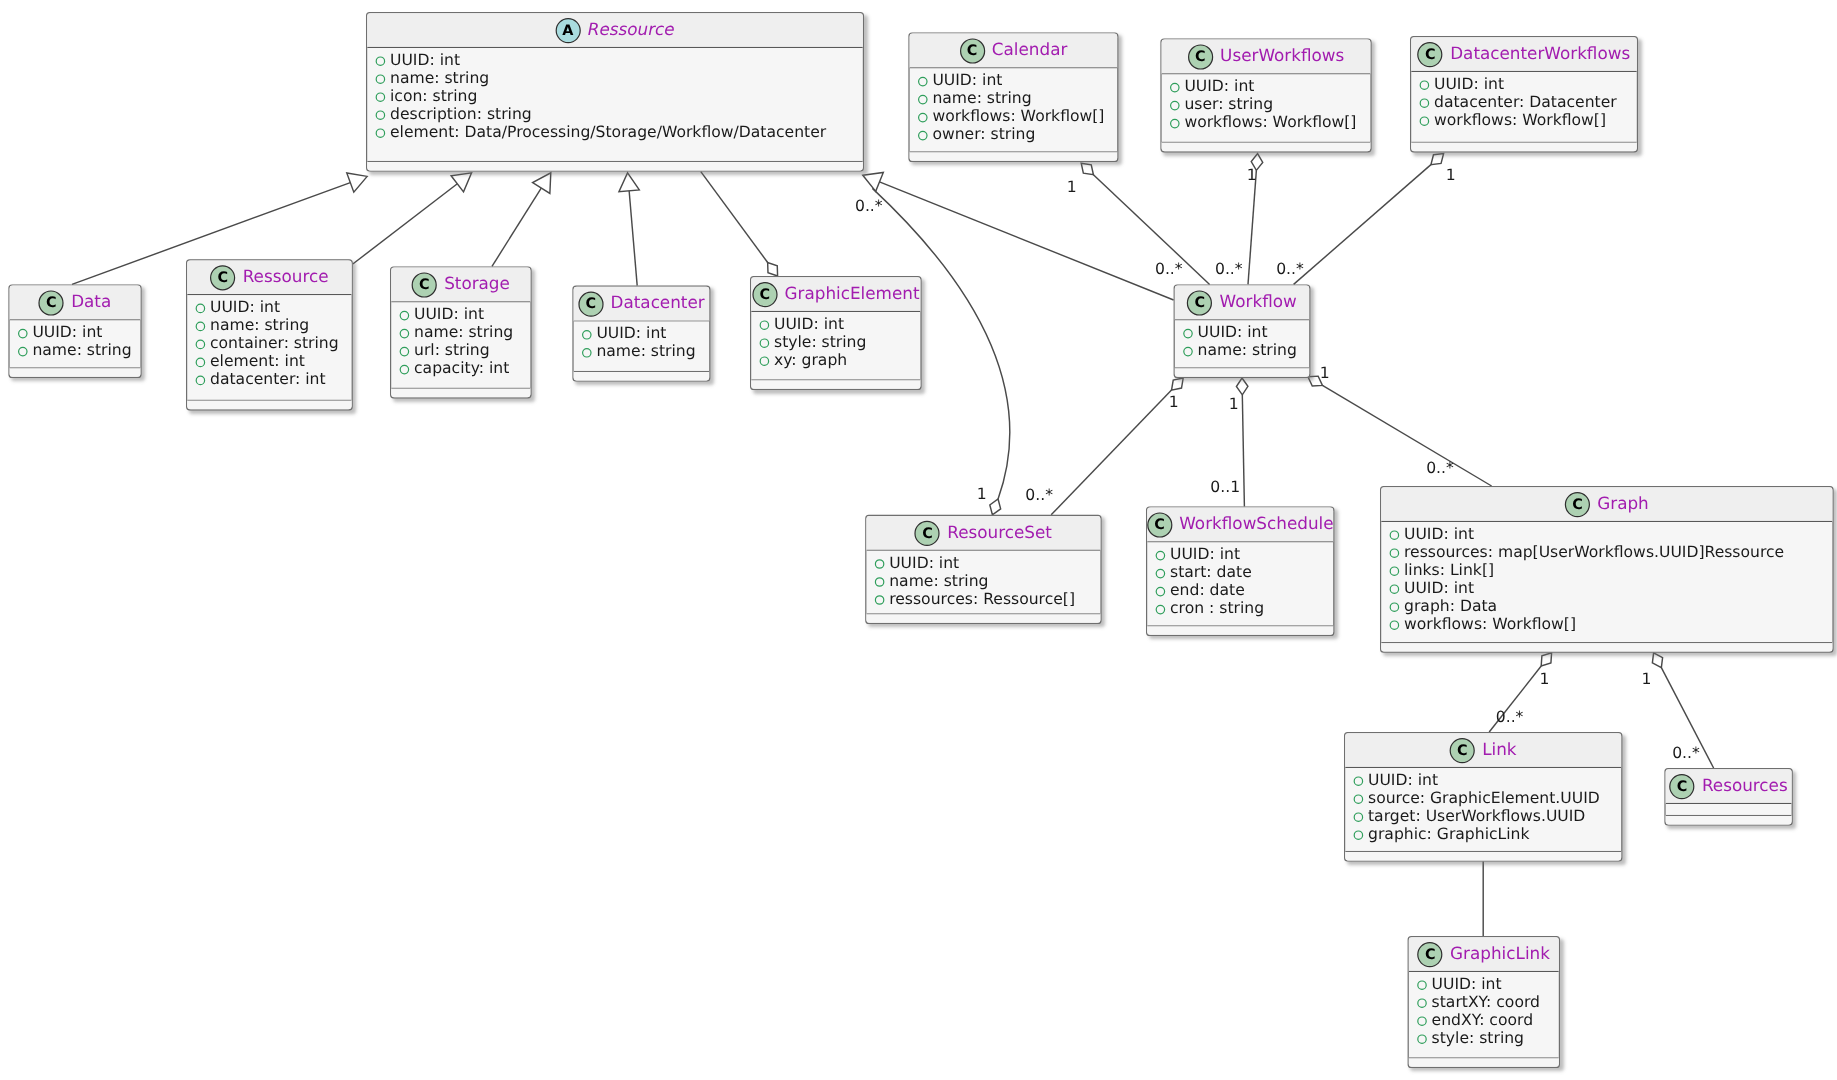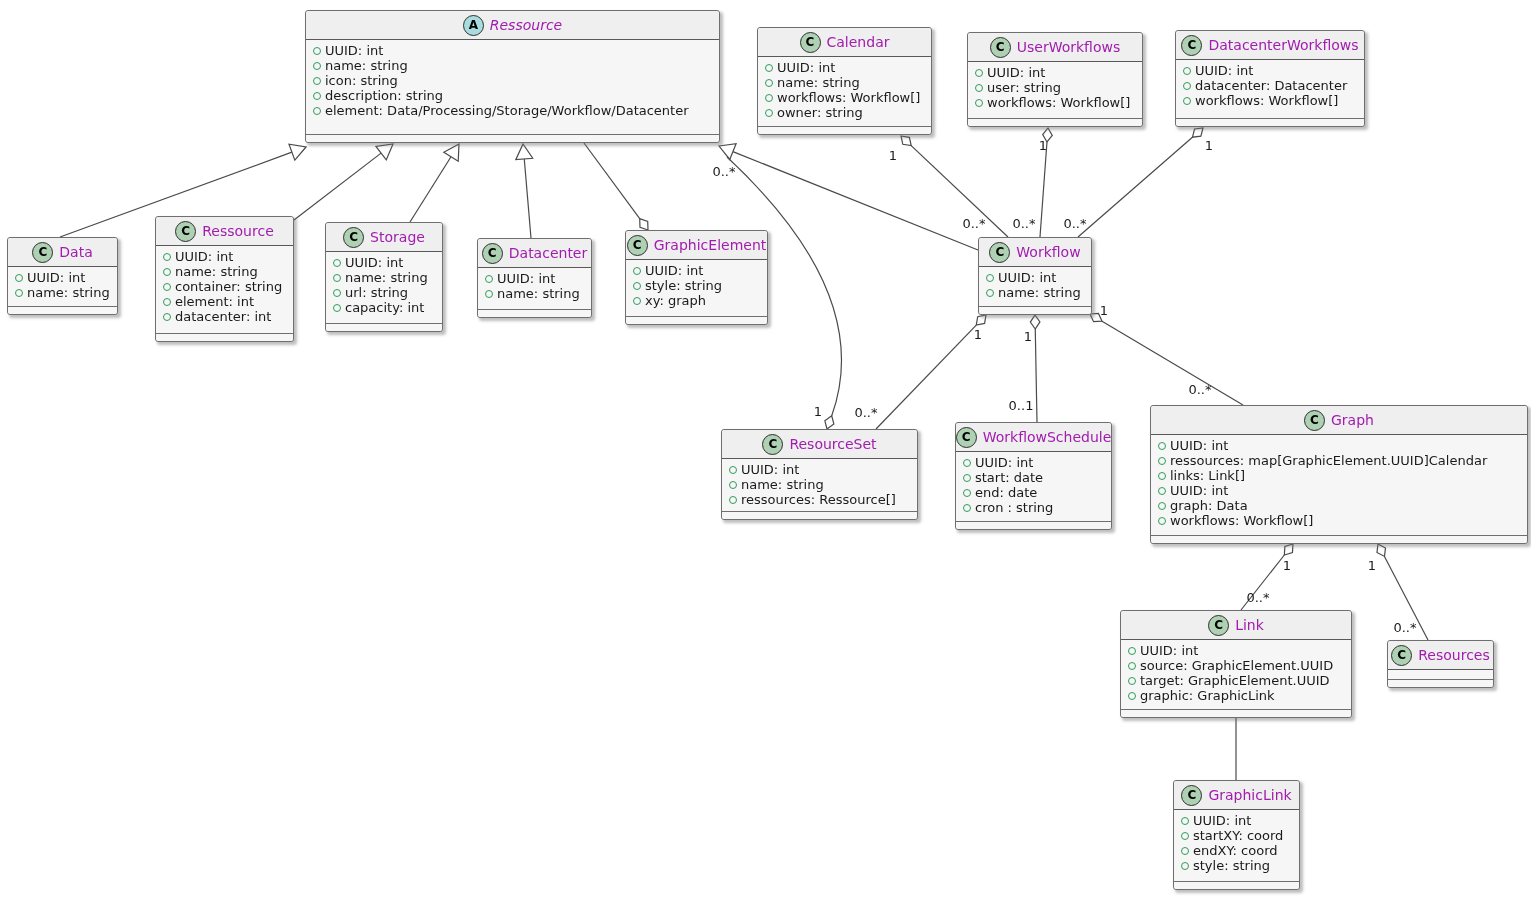--- a/index.html
+++ b/index.html
@@ -371,21 +371,21 @@
           <span class="uml-icon icon-class">C</span>
           <span class="uml-name">Graph</span>
         </div>
         <div class="uml-attrs">
           <div class="uml-attr">
             <span class="field-dot"></span>
             <span>UUID: int</span>
           </div>
           <div class="uml-attr">
             <span class="field-dot"></span>
-            <span>ressources: map[GraphicElement.UUID]Calendar</span>
+            <span>ressources: map[UserWorkflows.UUID]Ressource</span>
           </div>
           <div class="uml-attr">
             <span class="field-dot"></span>
             <span>links: Link[]</span>
           </div>
           <div class="uml-attr">
             <span class="field-dot"></span>
             <span>UUID: int</span>
           </div>
           <div class="uml-attr">
@@ -408,21 +408,21 @@
           <div class="uml-attr">
             <span class="field-dot"></span>
             <span>UUID: int</span>
           </div>
           <div class="uml-attr">
             <span class="field-dot"></span>
             <span>source: GraphicElement.UUID</span>
           </div>
           <div class="uml-attr">
             <span class="field-dot"></span>
-            <span>target: GraphicElement.UUID</span>
+            <span>target: UserWorkflows.UUID</span>
           </div>
           <div class="uml-attr">
             <span class="field-dot"></span>
             <span>graphic: GraphicLink</span>
           </div>
         </div>
         <div class="uml-methods"></div>
       </div>
       <div class="uml-class class" style="left: 1387px; top: 640px; width: 107px; height: 48px;">
         <div class="uml-title">

